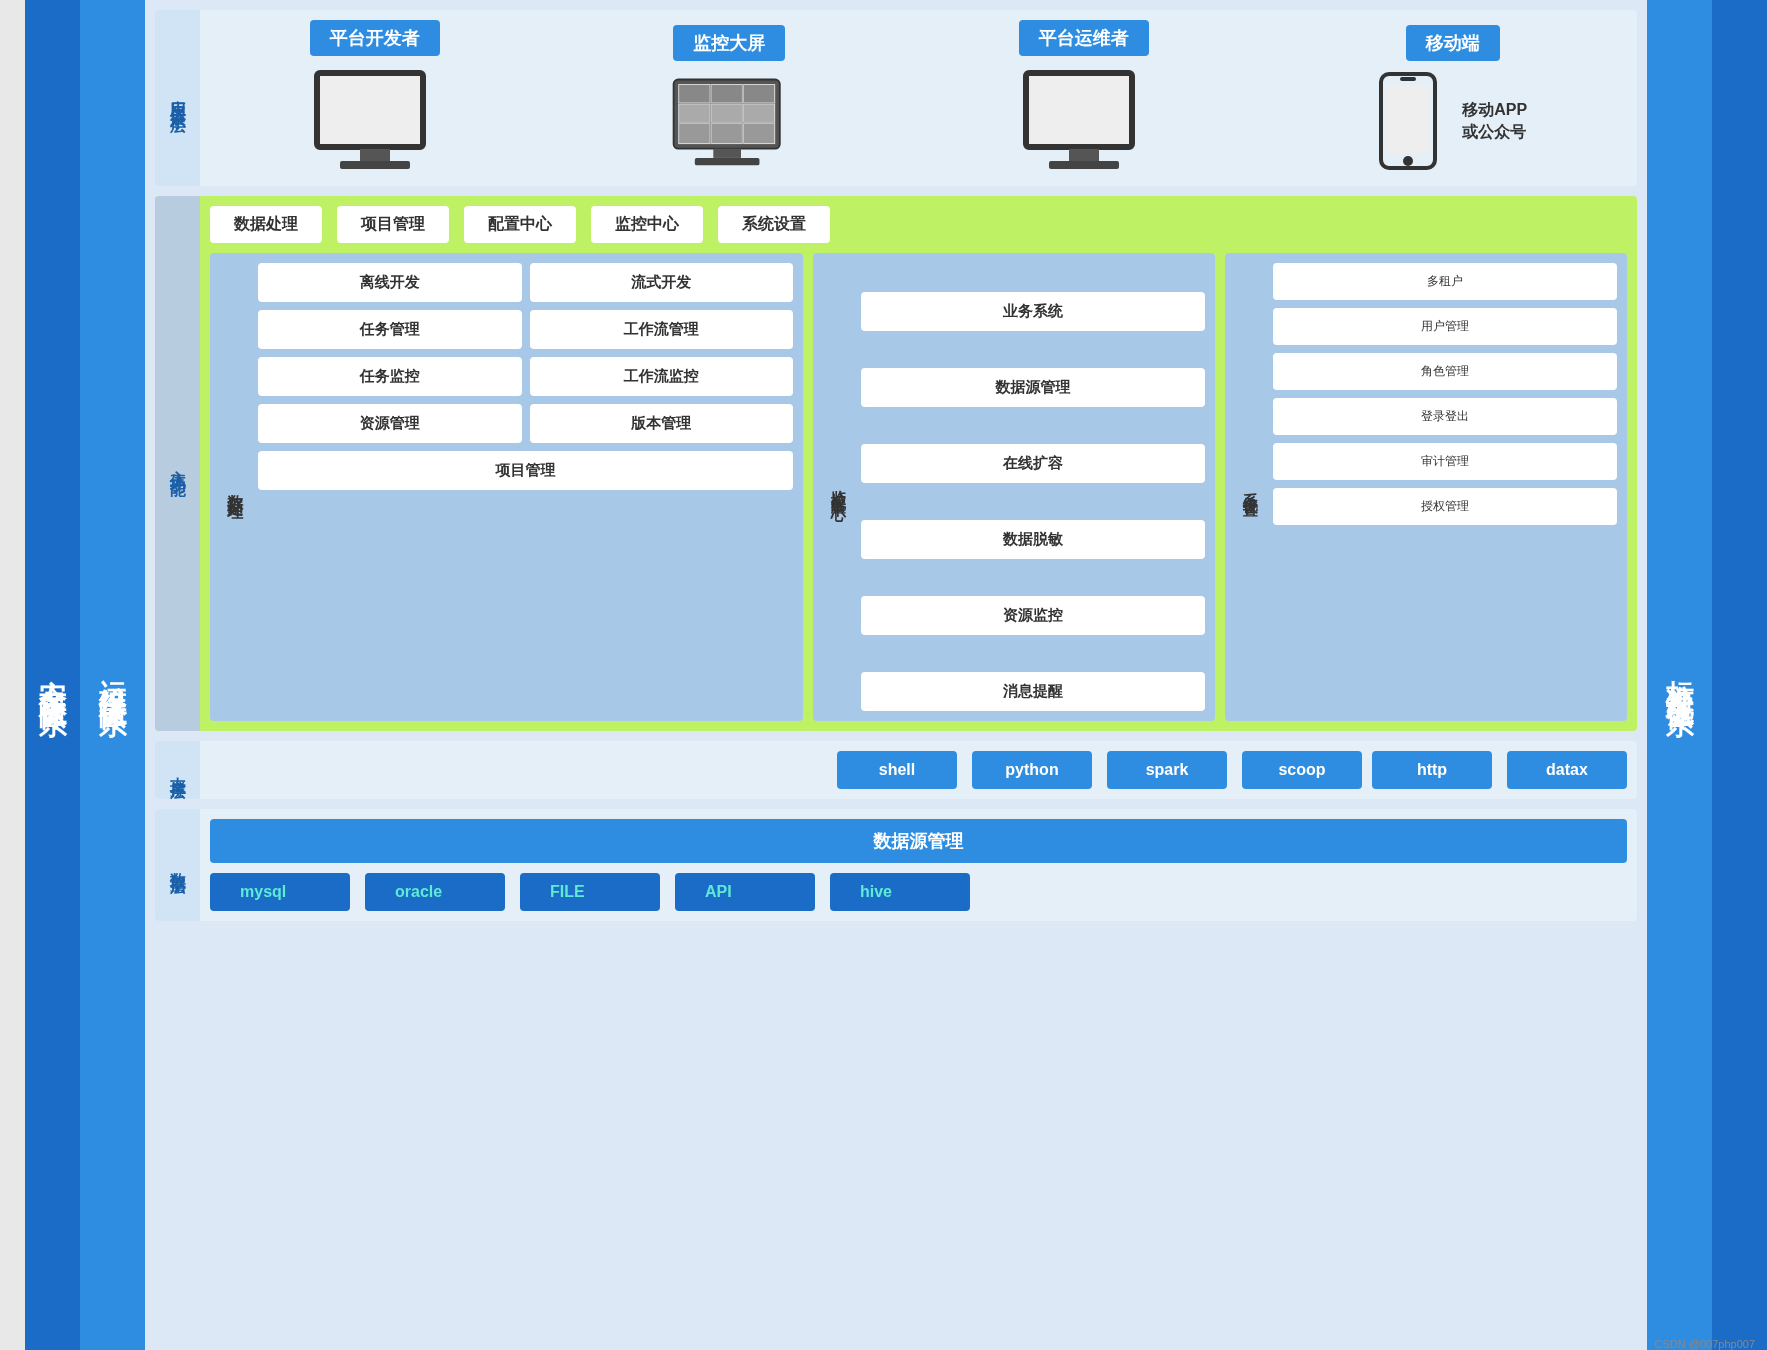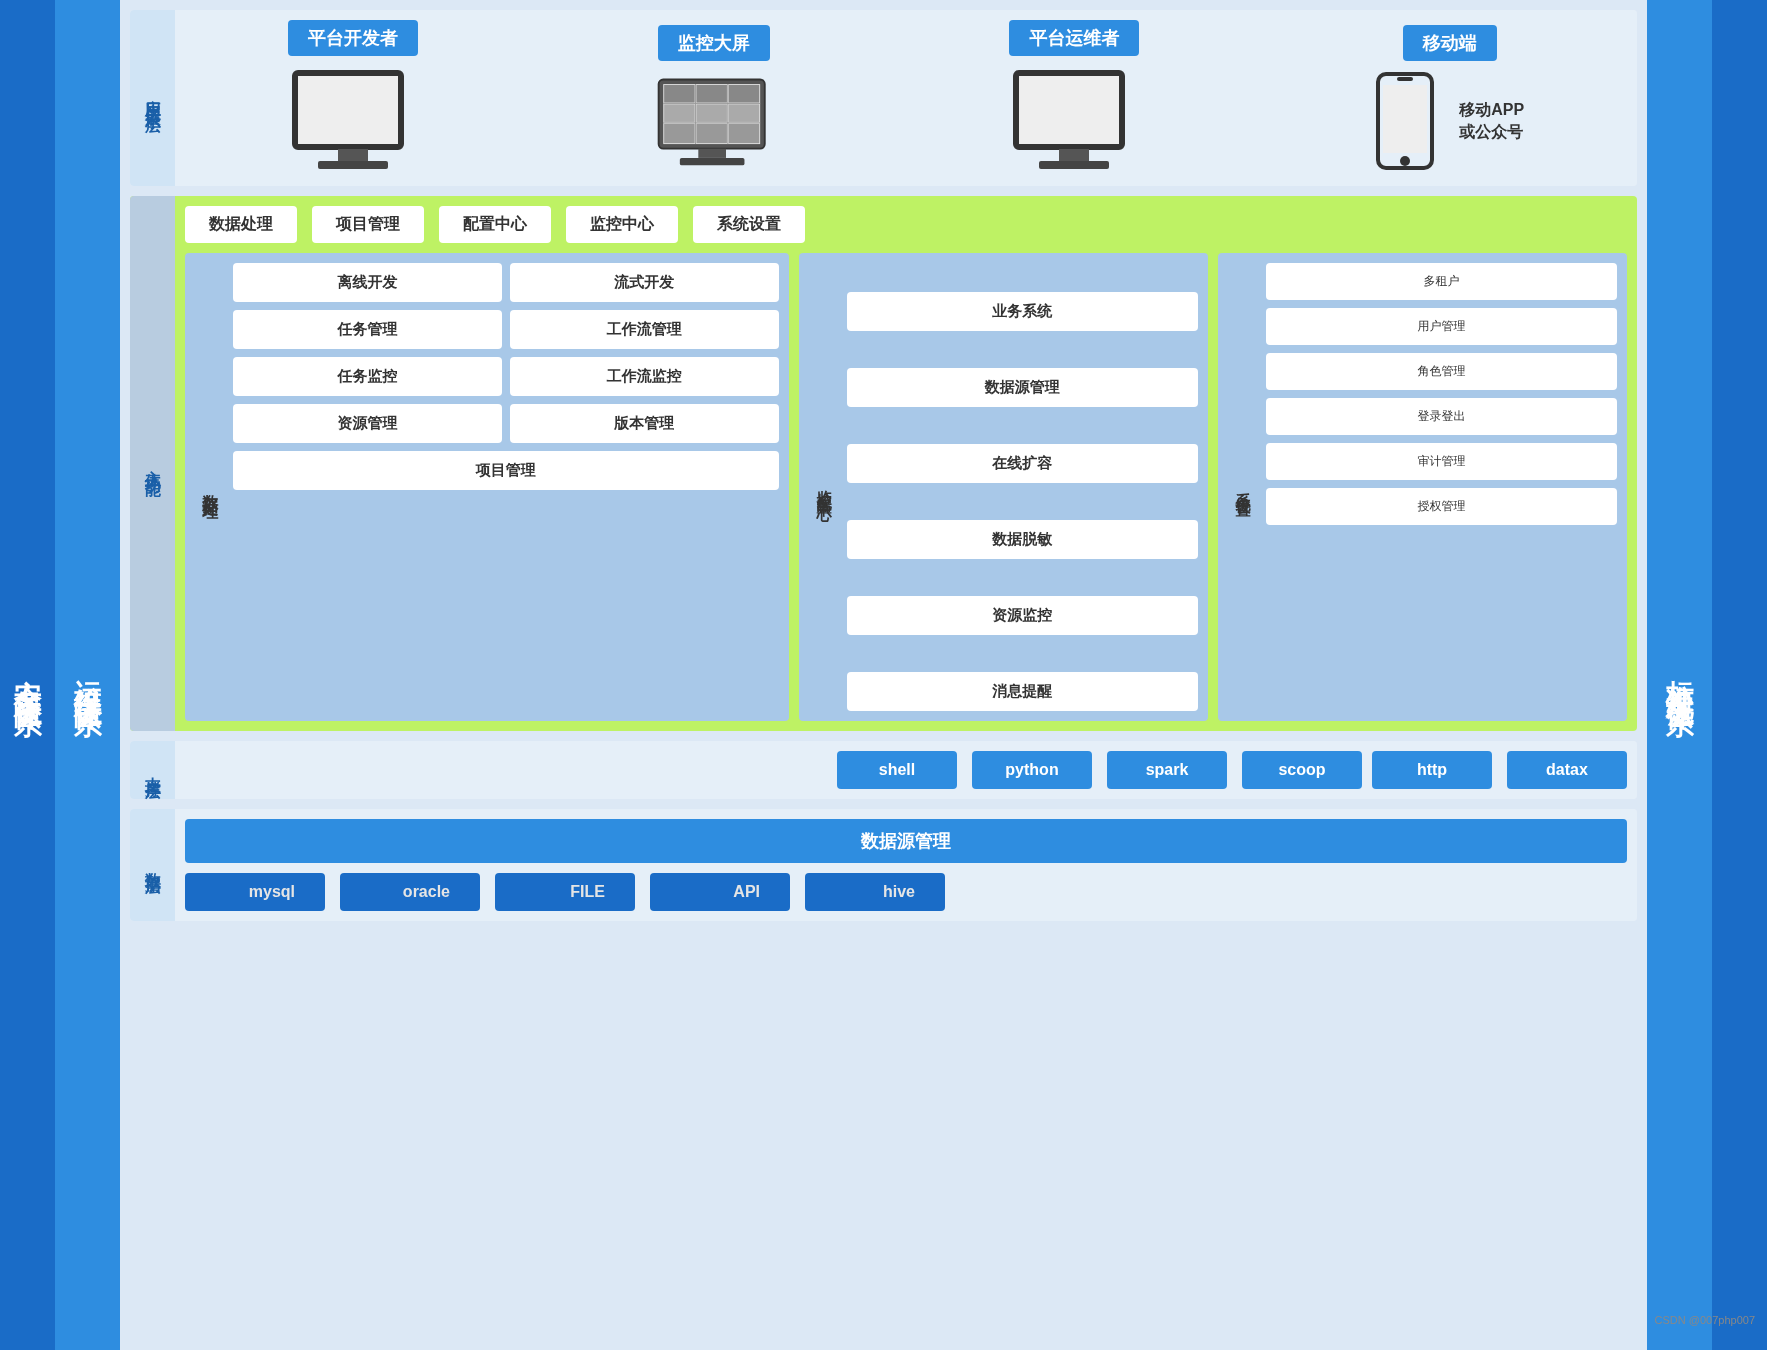--- a/index.html
+++ b/index.html
@@ -10,20 +10,21 @@
       min-height: 1350px;
       display: flex;
       align-items: stretch;
     }
 
     .outer-wrapper {
       display: flex;
       width: 100%;
       min-height: 1350px;
       position: relative;
+      padding-left: 25px;
     }
 
     
     .left-labels {
       display: flex;
       flex-direction: row;
       width: 120px;
       min-height: 100%;
     }
     .right-labels {
@@ -332,33 +333,33 @@
 
     .datasource-row {
       display: flex;
       flex-direction: row;
       gap: 15px;
       justify-content: flex-start;
     }
 
     .datasource-btn {
       background: #1a6cc7;
-      color: #e5e5e5;
+      color: #5eead4;
       font-weight: bold;
       font-size: 16px;
       padding: 10px 30px;
       border-radius: 4px;
-      text-align: right;
+      text-align: left;
       min-width: 140px;
     }
 
     
     .watermark {
       position: absolute;
-      bottom: 24px;
+      bottom: 0;
       right: 12px;
       font-size: 11px;
       color: #888;
     }
 
     
     .section-wrapper {
       display: flex;
       flex-direction: row;
       width: 100%;

